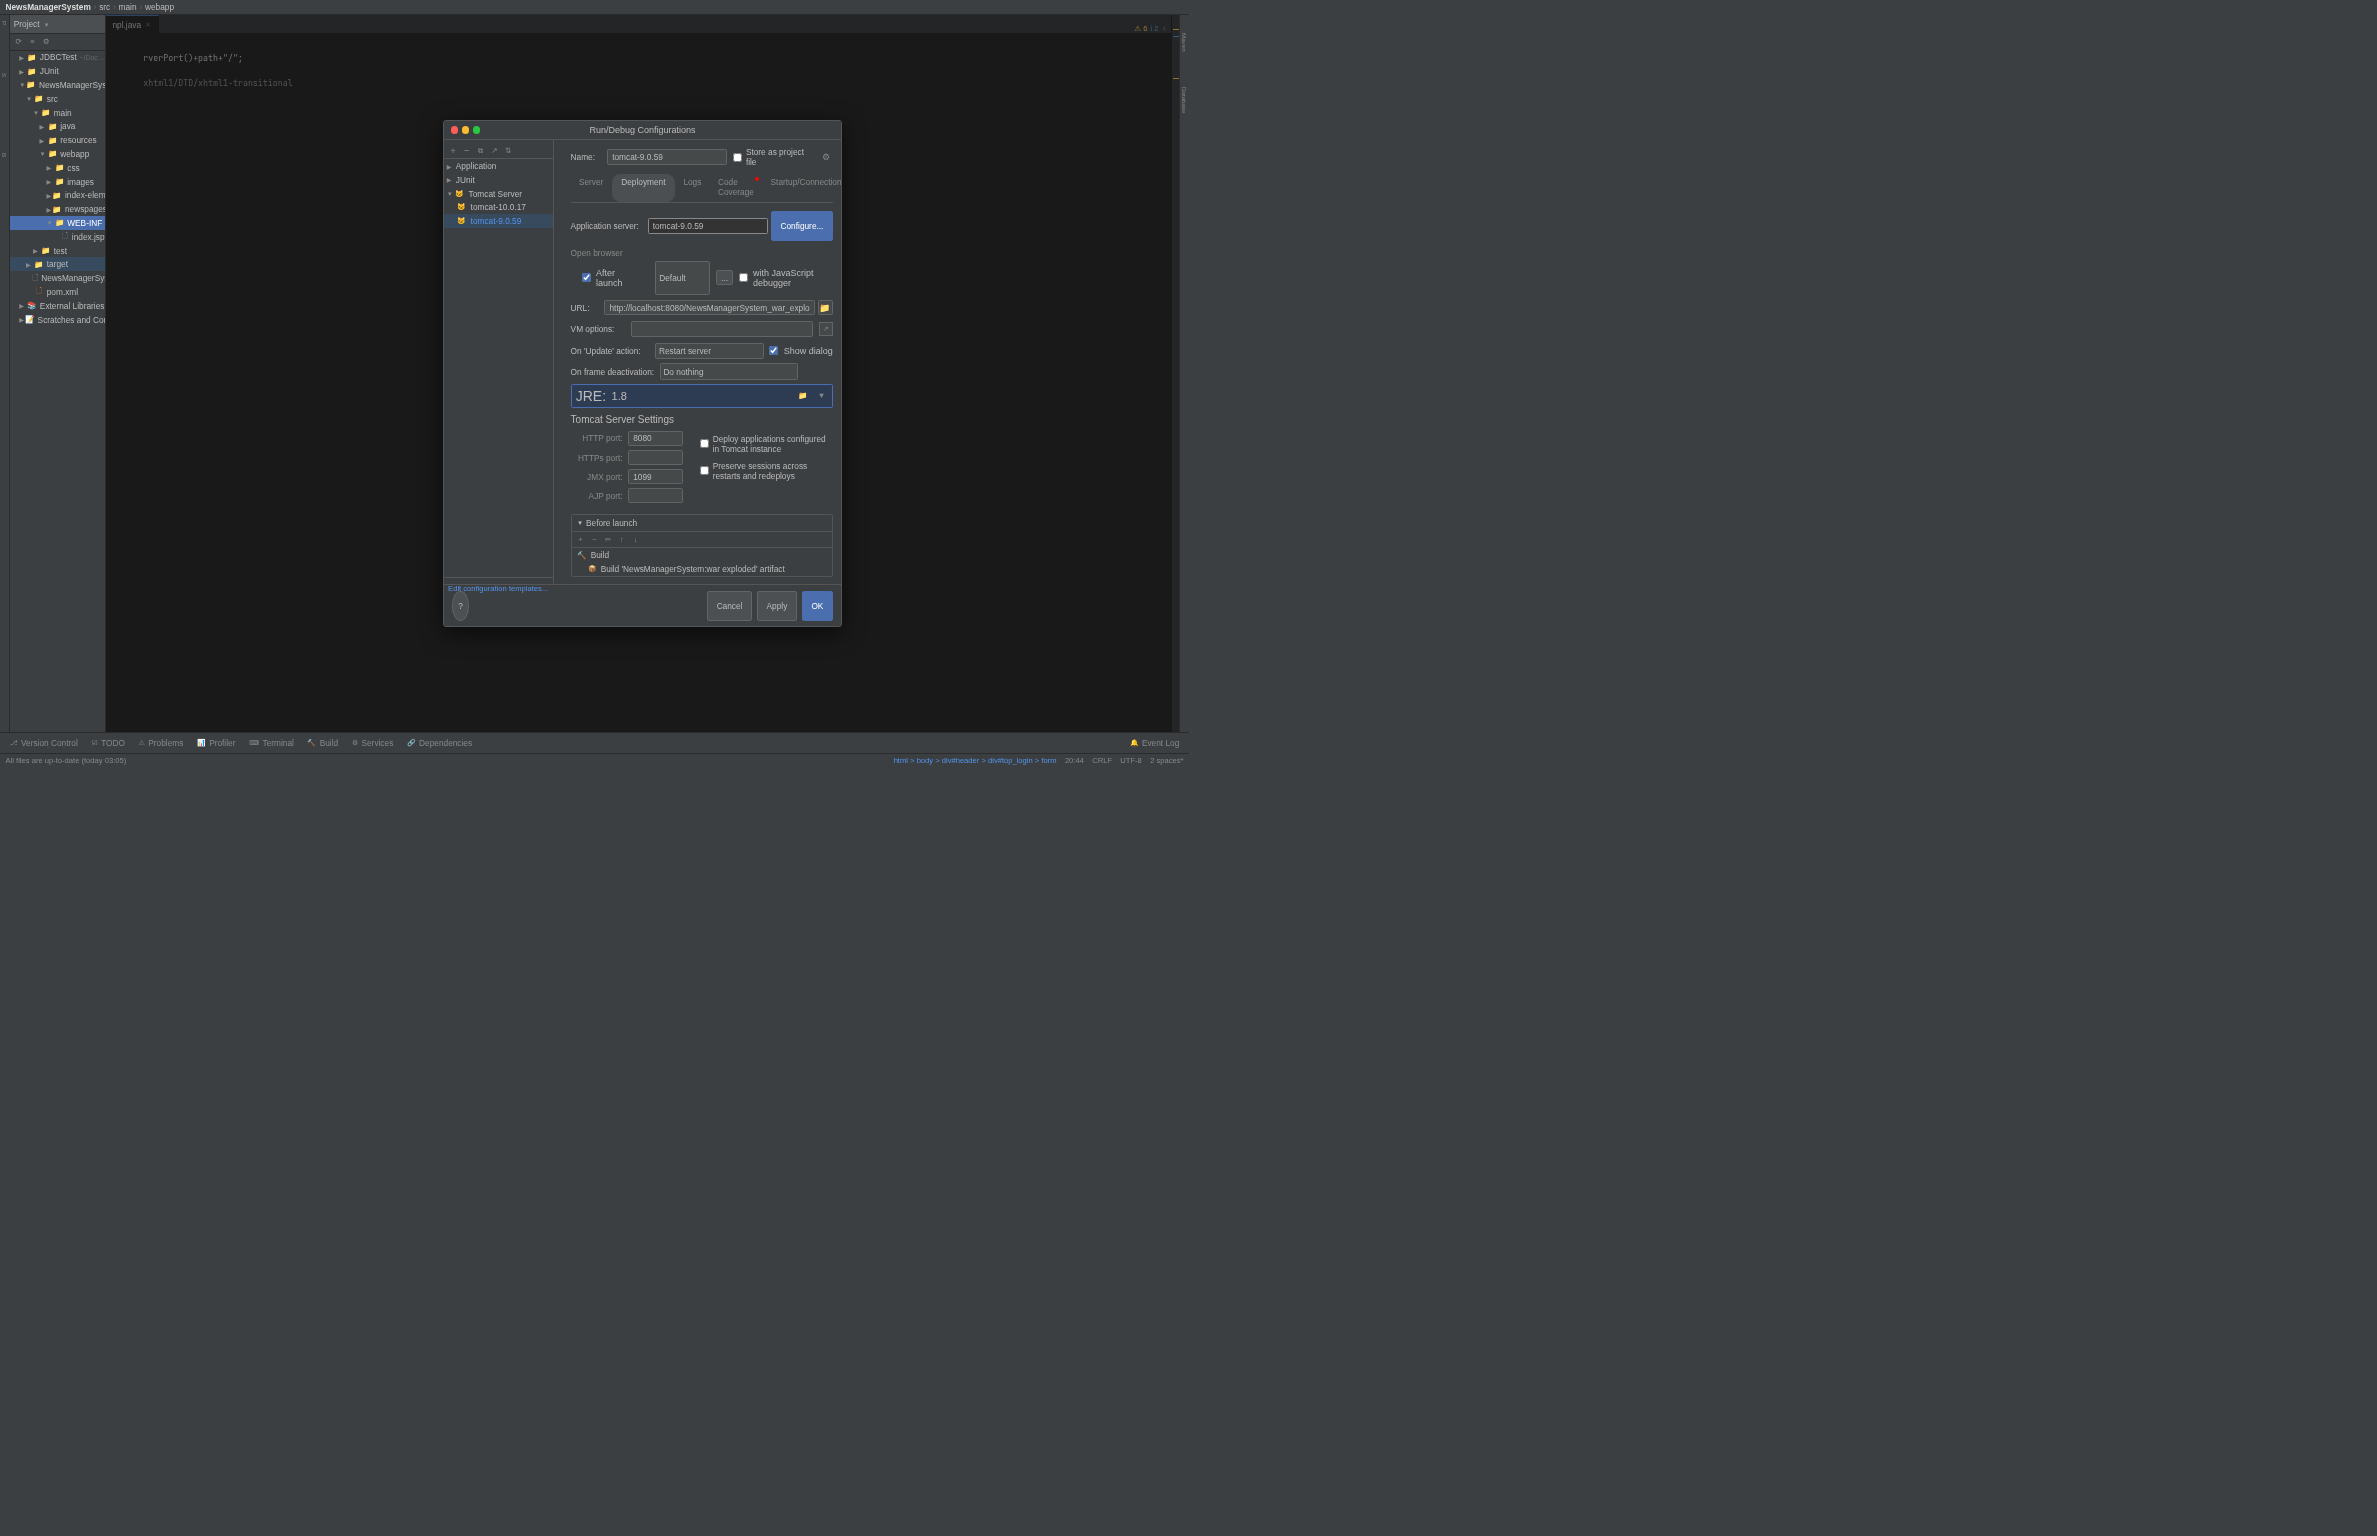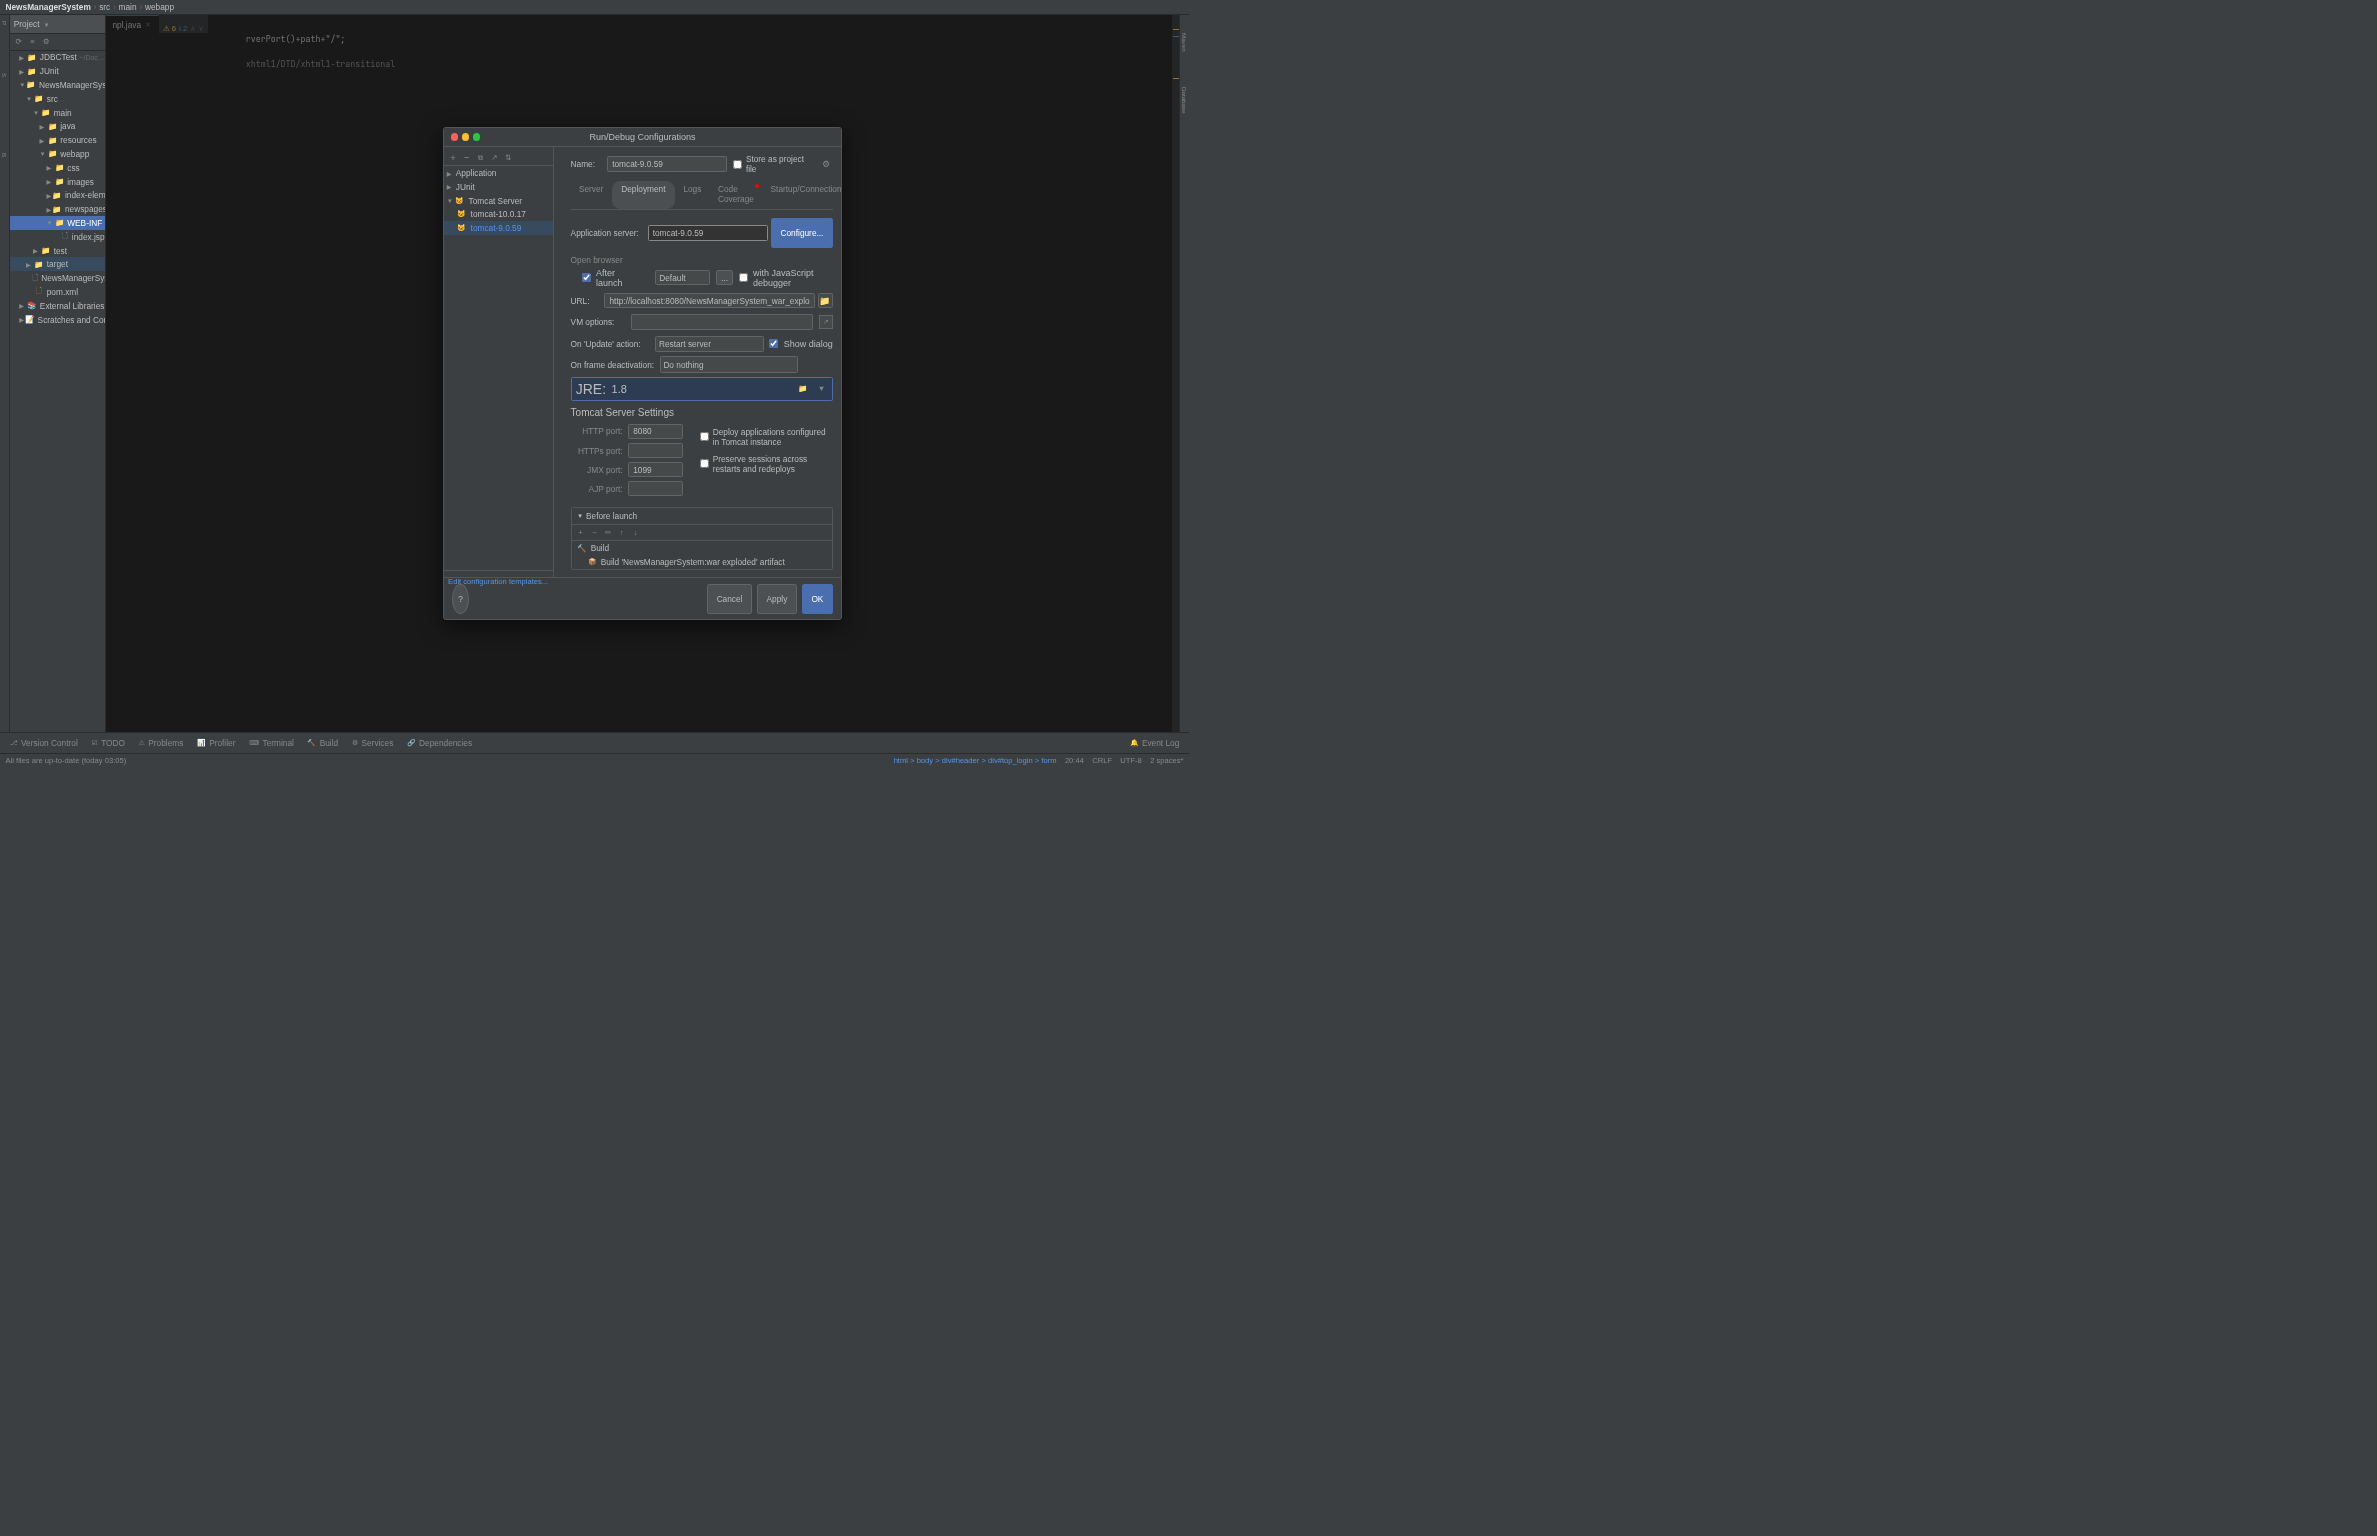--- a/index.html
+++ b/index.html
@@ -133,20 +133,21 @@
       display: flex;
       flex-direction: column;
       align-items: center;
     }
 
     
     .editor-area {
       flex: 1;
       background: #2b2b2b;
       display: flex;
+      flex-direction: column;
       position: relative;
     }
     .editor-tabs {
       height: 19px;
       background: #3c3f41;
       display: flex;
       align-items: flex-end;
       border-bottom: 0.7px solid #2b2b2b;
     }
     .editor-tab {
@@ -297,21 +298,21 @@
       font-size: 8.3px;
       cursor: pointer;
     }
     .btn-primary {
       background: #4b6eaf;
       border-color: #4b6eaf;
       color: #fff;
     }
 
     .select-field {
-      height: 15px;
+      height: 34px;
       background: #45494a;
       border: 0.7px solid #646464;
       border-radius: 1.4px;
       color: #bbbbbb;
       font-size: 8.3px;
       padding: 0 2.8px;
       margin-left: 16px;
     }
     select { appearance: none; }
 

